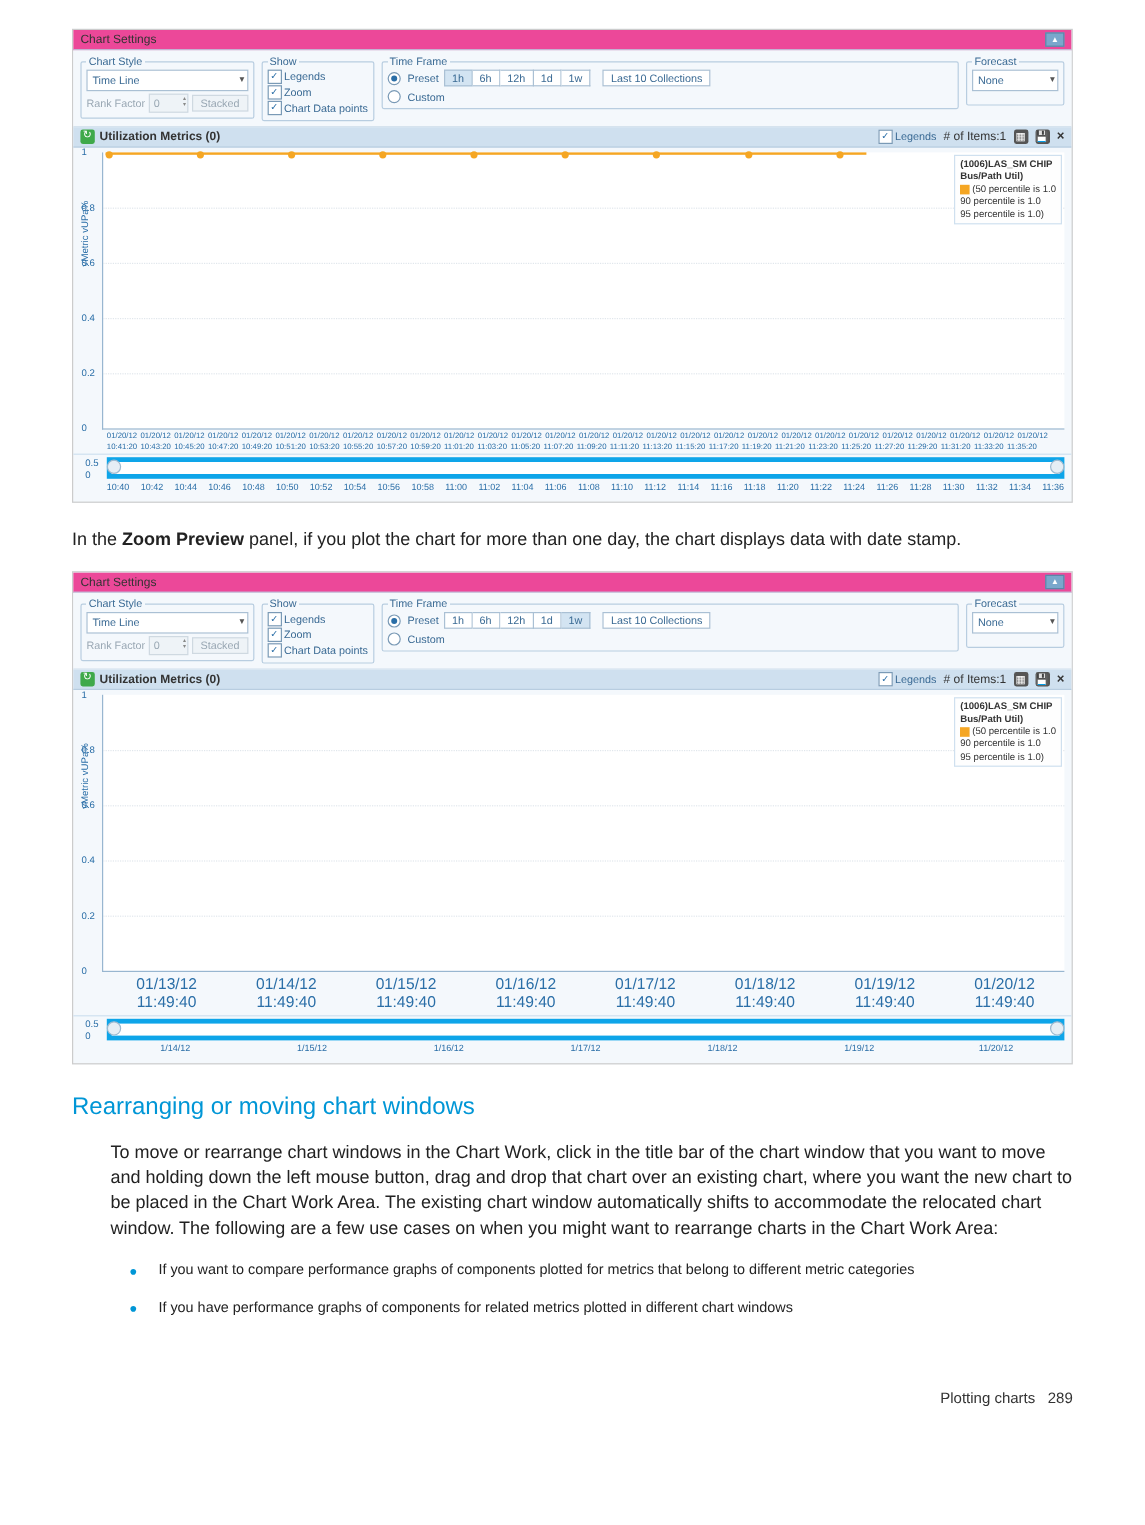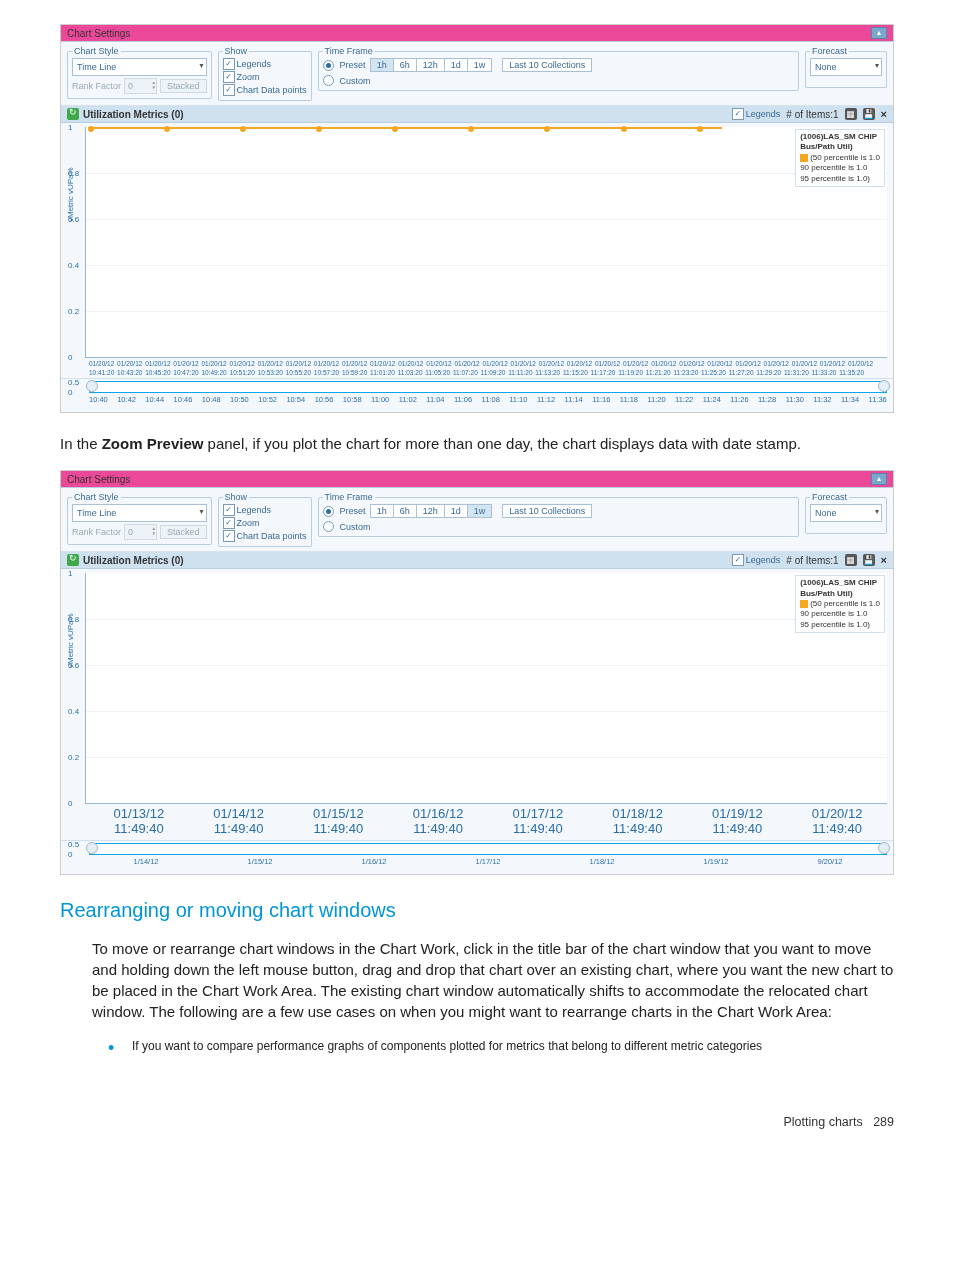--- a/index.html
+++ b/index.html
@@ -224,21 +224,21 @@
   }
   .xtick-row2 { display:flex; padding:0 6px 4px 28px; font-size:13px; color:#2a6ea7;}
   .xtick-row2 .tick {text-align:center; white-space:nowrap; flex:1;}
 
   .zoom-strip {
     border-top:1px solid #cfe0ef;
     padding:2px 6px 8px 28px;
   }
   .zoom-mini {
     height:10px;
-    border:1px solid #0ea5e9;
+    border:4px solid #0ea5e9;
     background:#fff;
     position:relative;
     margin-bottom:2px;
   }
   .zoom-mini .handle {
     position:absolute; top:-2px; width:10px;height:10px;border-radius:50%;
     background:#e6eef5;border:1px solid #9eb9cf;
   }
   .zoom-mini .ylab { position:absolute; left:-22px; font-size:8px; color:#2a6ea7; }
   .zoom-ticks { display:flex; justify-content:space-between; font-size:7.5px; color:#2a6ea7;}
@@ -555,26 +555,27 @@
       <span class="handle" style="left:-4px"></span>
       <span class="handle" style="right:-4px"></span>
     </div>
     <div class="zoom-labels-days" id="zoom-days">
         <span class="t">1/14/12</span>
         <span class="t">1/15/12</span>
         <span class="t">1/16/12</span>
         <span class="t">1/17/12</span>
         <span class="t">1/18/12</span>
         <span class="t">1/19/12</span>
-        <span class="t">9/20/12</span>
+        <span class="t">11/20/12</span>
       </div>
   </div>
 </div>
 
 <h3 class="subheading">Rearranging or moving chart windows</h3>
 <p class="body-text" style="margin-left:32px;">To move or rearrange chart windows in the Chart Work, click in the title bar of the chart window that you want to move and holding down the left mouse button, drag and drop that chart over an existing chart, where you want the new chart to be placed in the Chart Work Area. The existing chart window automatically shifts to accommodate the relocated chart window. The following are a few use cases on when you might want to rearrange charts in the Chart Work Area:</p>
 <ul class="bullets" style="margin-left:48px;">
   <li>If you want to compare performance graphs of components plotted for metrics that belong to different metric categories</li>
+  <li>If you have performance graphs of components for related metrics plotted in different chart windows</li>
 </ul>
 
 <div class="footer">
   <span>Plotting charts</span>&nbsp;&nbsp;&nbsp;<span>289</span>
 </div>
 
 </body></html>

